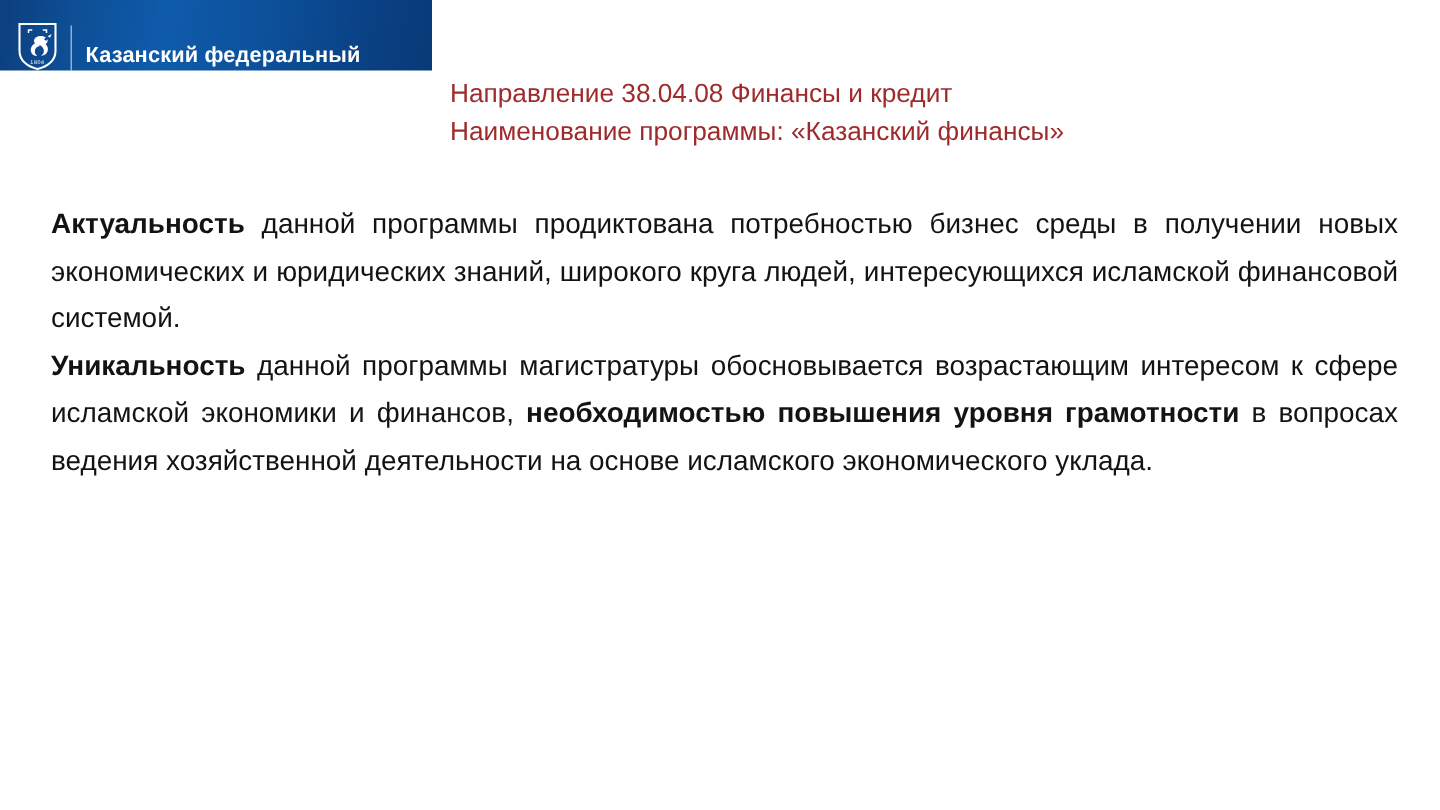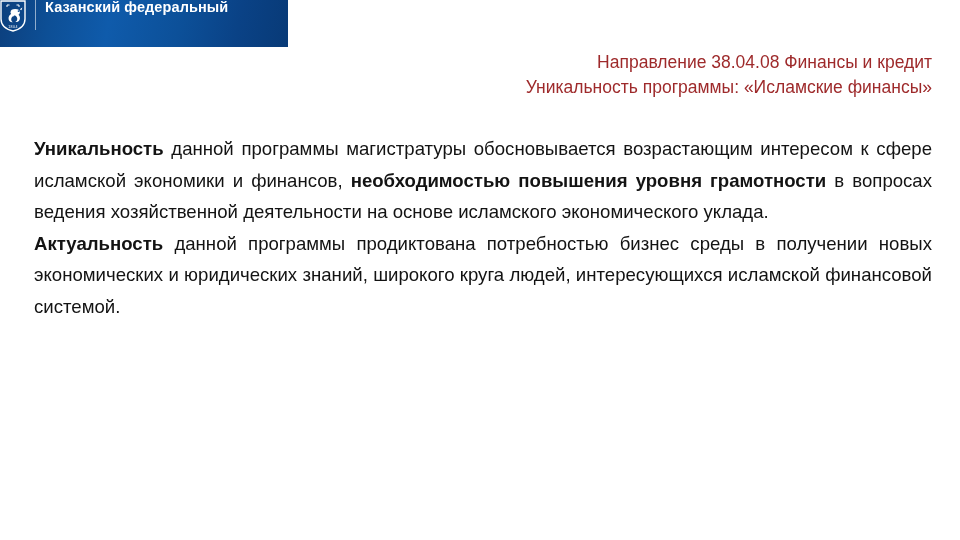--- a/index.html
+++ b/index.html
@@ -32,22 +32,23 @@
     width: 288px;
     height: 47px;
     background: linear-gradient(100deg,
         #0c3f7d 0%,
         #0d4f96 18%,
         #0f5bab 38%,
         #0c5099 62%,
         #0a4286 82%,
         #083a77 100%);
     display: flex;
-    align-items: flex-start;
+    align-items: flex-end;
     box-sizing: border-box;
+    padding-left: 12px;
   }
   .logo-crest {
     width: 26px;
     height: 32px;
     flex: 0 0 auto;
     display: block;
   }
   .logo-divider {
     width: 1px;
     height: 30px;
@@ -76,21 +77,21 @@
     letter-spacing: 4.4px;
     white-space: nowrap;
   }
 
   
   .header-title {
     position: absolute;
     left: 300px;
     top: 50px;
     width: 632px;
-    text-align: right;
+    text-align: left;
     color: #9e2a2b;
     font-size: 17.5px;
     line-height: 25px;
     font-weight: normal;
     white-space: nowrap;
   }
   .header-title .title-line {
     display: block;
   }
 
@@ -142,24 +143,24 @@
 
     <div class="logo-divider"></div>
 
     <div class="logo-words">
       <span class="logo-line1">Казанский федеральный</span>
     </div>
   </div>
 
   <div class="header-title">
     <span class="title-line">Направление 38.04.08 Финансы и кредит</span>
-    <span class="title-line">Уникальность программы: «Исламские финансы»</span>
+    <span class="title-line">Наименование программы: «Казанский финансы»</span>
   </div>
 
   <div class="body-text">
 
+    <p class="body-paragraph"><span class="lead">Актуальность</span><span> данной программы продиктована потребностью бизнес среды в получении новых экономических и юридических знаний, широкого круга людей, интересующихся исламской финансовой системой.</span></p>
+
     <p class="body-paragraph"><span class="lead">Уникальность</span><span> данной программы магистратуры обосновывается возрастающим интересом к сфере исламской экономики и финансов, </span><span class="emph">необходимостью повышения уровня грамотности</span><span> в вопросах ведения хозяйственной деятельности на основе исламского экономического уклада.</span></p>
-
-    <p class="body-paragraph"><span class="lead">Актуальность</span><span> данной программы продиктована потребностью бизнес среды в получении новых экономических и юридических знаний, широкого круга людей, интересующихся исламской финансовой системой.</span></p>
 
   </div>
 
 </div>
 
 </body></html>

